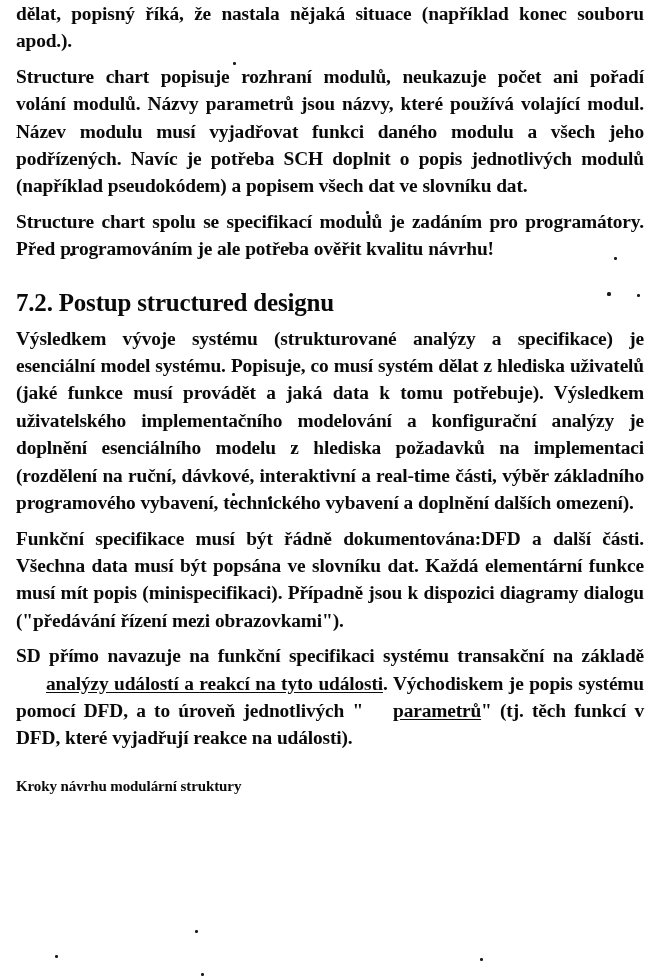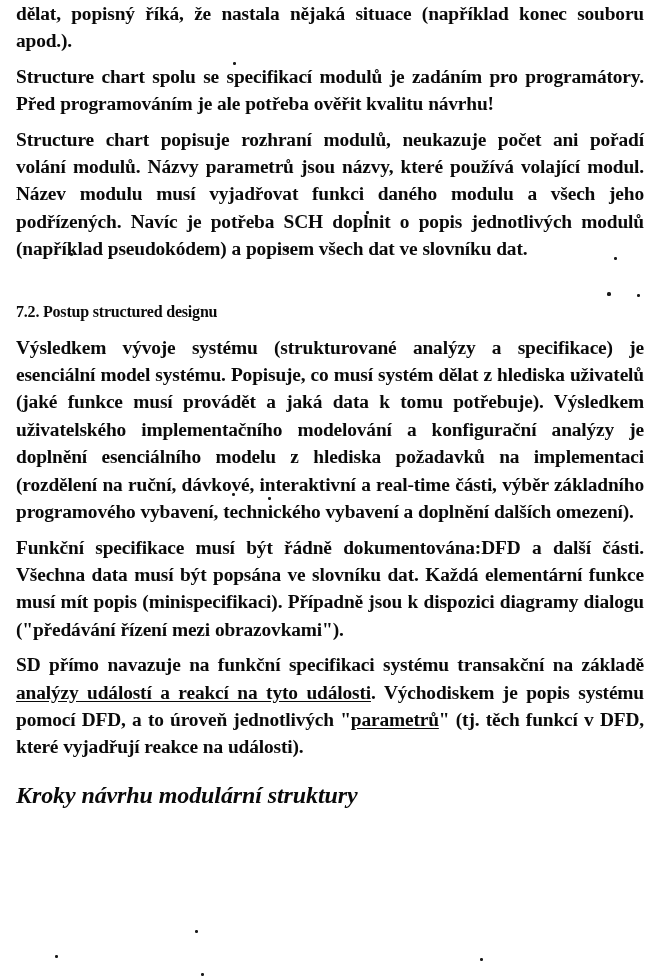--- a/index.html
+++ b/index.html
@@ -28,52 +28,51 @@
     font-weight: bold;
     font-size: 19.4px;
     line-height: 27.4px;
     letter-spacing: -0.15px;
     word-spacing: 0.2px;
     margin: 0 0 8px 0;
     -webkit-font-smoothing: none;
   }
   .heading {
     font-weight: bold;
-    font-size: 16px;
+    font-size: 25px;
     line-height: 27px;
-    margin: 35px 0 9px 0;
+    margin: 26px 0 9px 0;
     letter-spacing: -0.2px;
   }
   .subheading {
     font-weight: bold;
-    font-style: italic;
-    font-size: 24px;
+    font-size: 15px;
     line-height: 24px;
     margin: 22px 0 7px 0;
     letter-spacing: -0.1px;
   }
-  u.plain { text-underline-offset: 2px; }
+  u.plain { text-underline-offset: 2px; margin-left: 30px; }
   
   .fleck {
     position: absolute;
     background: #1a1a1a;
     border-radius: 40%;
     pointer-events: none;
   }
 </style>
 </head>
 <body>
 
 <div id="page">
 
   <p class="para">dělat, popisný říká, že nastala nějaká situace (například konec souboru apod.).</p>
 
+  <p class="para">Structure chart popisuje rozhraní modulů, neukazuje počet ani pořadí volání modulů. Názvy parametrů jsou názvy, které používá volající modul. Název modulu musí vyjadřovat funkci daného modulu a všech jeho podřízených. Navíc je potřeba SCH doplnit o popis jednotlivých modulů (například pseudokódem) a popisem všech dat ve slovníku dat.</p>
+
   <p class="para">Structure chart spolu se specifikací modulů je zadáním pro programátory. Před programováním je ale potřeba ověřit kvalitu návrhu!</p>
-
-  <p class="para">Structure chart popisuje rozhraní modulů, neukazuje počet ani pořadí volání modulů. Názvy parametrů jsou názvy, které používá volající modul. Název modulu musí vyjadřovat funkci daného modulu a všech jeho podřízených. Navíc je potřeba SCH doplnit o popis jednotlivých modulů (například pseudokódem) a popisem všech dat ve slovníku dat.</p>
 
   <h2 class="heading">7.2. Postup structured designu</h2>
 
   <p class="para">Výsledkem vývoje systému (strukturované analýzy a specifikace) je esenciální model systému. Popisuje, co musí systém dělat z hlediska uživatelů (jaké funkce musí provádět a jaká data k tomu potřebuje). Výsledkem uživatelského implementačního modelování a konfigurační analýzy je doplnění esenciálního modelu z hlediska požadavků na implementaci (rozdělení na ruční, dávkové, interaktivní a real-time části, výběr základního programového vybavení, technického vybavení a doplnění dalších omezení).</p>
 
   <p class="para">Funkční specifikace musí být řádně dokumentována:DFD a další části. Všechna data musí být popsána ve slovníku dat. Každá elementární funkce musí mít popis (minispecifikaci). Případně jsou k dispozici diagramy dialogu ("předávání řízení mezi obrazovkami").</p>
 
 
   <p class="para"><span>SD přímo navazuje na funkční specifikaci systému transakční na základě </span><u class="plain">analýzy událostí a reakcí na tyto události</u><span>. Východiskem je popis systému pomocí DFD, a to úroveň jednotlivých "</span><u class="plain">parametrů</u><span>" (tj. těch funkcí v DFD, které vyjadřují reakce na události).</span></p>
 

